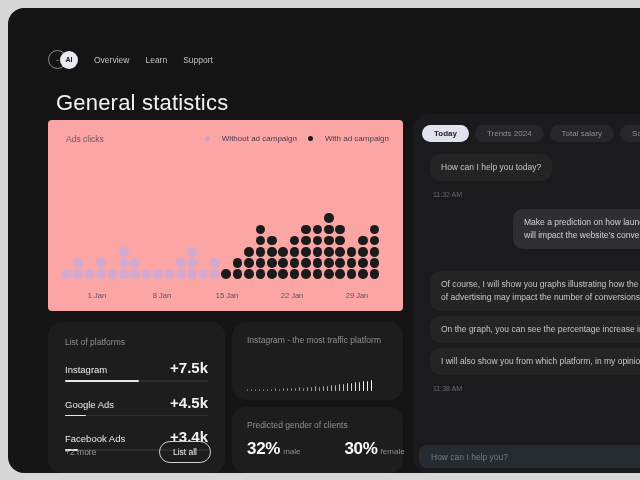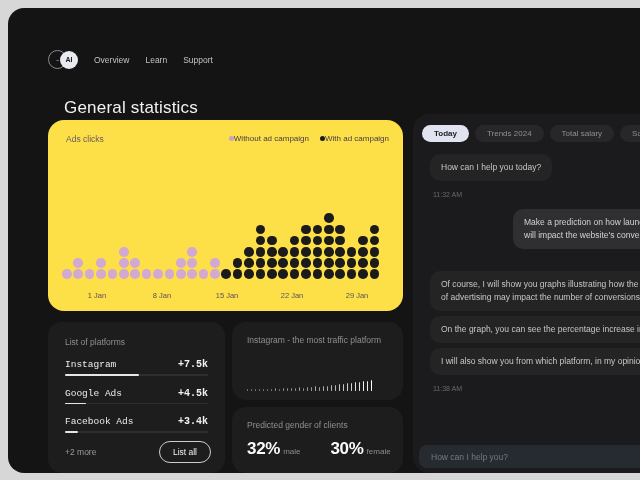--- a/index.html
+++ b/index.html
@@ -12,63 +12,63 @@
   .canvas{position:absolute;left:8px;top:8px;width:792px;height:465px;background:#141414;border-radius:16px;}
 
   
   .topbar{position:absolute;left:40px;top:42px;display:flex;align-items:center;gap:16px;}
   .logo{display:flex;align-items:center;cursor:pointer;}
   .logo-ring{width:17px;height:17px;border-radius:50%;border:1px solid #8a8a8a;display:flex;align-items:center;justify-content:center;color:#cfcfcf;font-size:8px;}
   .logo-disc{width:18px;height:18px;border-radius:50%;background:#e9e9f2;color:#17171c;font-size:7px;font-weight:700;display:flex;align-items:center;justify-content:center;margin-left:-7px;z-index:2;}
   .nav{display:flex;gap:16px;}
   .nav a{color:#c3c3c3;font-size:8.5px;text-decoration:none;}
 
-  .page-title{position:absolute;left:40px;top:74px;margin:16px;color:#f2f2f2;font-size:17px;font-weight:400;letter-spacing:.2px;}
+  .page-title{position:absolute;left:40px;top:74px;margin:8px;color:#f2f2f2;font-size:22px;font-weight:400;letter-spacing:.2px;}
 
   
-  .ads-card{position:absolute;left:40px;top:112px;width:355px;height:191px;border-radius:16px;background:#fde047;}
+  .ads-card{position:absolute;left:40px;top:112px;width:355px;height:191px;border-radius:4px;background:#fca5a5;}
   .ads-title{position:absolute;left:18px;top:14px;font-size:8.5px;color:#6b5769;}
   .legend{position:absolute;right:14px;top:14px;display:flex;gap:11px;align-items:center;}
-  .legend-item{display:flex;align-items:center;gap:0;font-size:8px;color:#46394a;cursor:pointer;}
+  .legend-item{display:flex;align-items:center;gap:12px;font-size:8px;color:#46394a;cursor:pointer;}
   .legend-dot{width:5px;height:5px;border-radius:50%;}
   .ads-value{position:absolute;left:16px;top:32px;color:#161616;}
   .ads-value .num{font-size:33px;font-weight:600;letter-spacing:-1px;}
   .ads-value .unit{font-size:15px;font-weight:600;margin-left:2px;}
   .dot-chart{position:absolute;left:14px;bottom:32px;height:68px;display:flex;align-items:flex-end;gap:1.8px;}
   .dot-col{display:flex;flex-direction:column;gap:1.6px;}
   .dot{width:9.6px;height:9.6px;border-radius:50%;}
   .x-labels{position:absolute;left:14px;bottom:8px;width:322px;height:12px;}
   .x-labels span{position:absolute;transform:translateX(-50%);font-size:7.5px;color:#5d4f5b;white-space:nowrap;}
 
   
   .card{position:absolute;background:#1d1d1e;border-radius:14px;}
   .card-title{font-size:8.5px;color:#909090;}
 
   .platforms-card{left:40px;top:314px;width:177px;height:151px;padding:0;}
   .platforms-inner{position:absolute;inset:0;padding:15px 17px;box-sizing:border-box;}
   .p-rows{margin-top:12px;}
-  .p-row{margin-bottom:12px;cursor:pointer;font-family:Liberation Mono, monospace;}
+  .p-row{margin-bottom:12px;cursor:pointer;}
   .p-line{display:flex;justify-content:space-between;align-items:baseline;}
   .p-name{font-size:9.5px;color:#ececec;}
-  .p-val{font-size:10px;font-weight:700;color:#f2f2f2;margin-left:36px;}
+  .p-val{font-size:15px;font-weight:700;color:#f2f2f2;margin-left:36px;}
   .p-bar{margin-top:4px;height:1.5px;background:rgba(255,255,255,.08);border-radius:1px;position:relative;}
   .p-bar i{position:absolute;left:0;top:0;bottom:0;background:#e6e6e6;border-radius:1px;}
   .p-footer{position:absolute;left:17px;right:14px;bottom:10px;display:flex;justify-content:space-between;align-items:center;}
   .more{font-size:8.5px;color:#9a9a9a;cursor:pointer;}
   .view-all{background:transparent;border:1px solid #cfcfcf;border-radius:999px;color:#f0f0f0;font-size:8.5px;padding:5px 13px;cursor:pointer;font-family:inherit;}
 
   .insta-card{left:224px;top:314px;width:171px;height:78px;}
   .insta-inner{position:absolute;inset:0;padding:13px 15px;box-sizing:border-box;}
   .insta-value{margin-top:7px;font-size:20px;font-weight:700;color:#fafafa;letter-spacing:-.3px;}
   .sparkline{position:absolute;left:15px;right:12px;bottom:9px;height:12px;display:flex;align-items:flex-end;gap:2.6px;}
   .tick{width:1.4px;background:#ffffff;border-radius:1px;}
 
   .gender-card{left:224px;top:399px;width:171px;height:66px;}
   .gender-inner{position:absolute;inset:0;padding:13px 15px;box-sizing:border-box;}
-  .g-stats{margin-top:9px;display:flex;gap:30px;align-items:baseline;}
+  .g-stats{margin-top:9px;display:flex;gap:44px;align-items:baseline;}
   .g-item{display:flex;align-items:baseline;gap:3px;}
   .g-val{font-size:17px;font-weight:700;color:#fafafa;letter-spacing:-.3px;}
   .g-label{font-size:8px;color:#8e8e8e;}
 
   
   .chat-panel{position:absolute;left:405px;top:106px;width:380px;height:359px;background:#1b1b1d;border-radius:16px 0 0 16px;}
   .tabs{position:absolute;left:9px;top:11px;display:flex;gap:6px;}
   .tab{border-radius:999px;padding:4px 12px;font-size:8px;white-space:nowrap;cursor:pointer;background:#27272a;color:#8e8e93;border:none;font-family:inherit;}
   .tab.active{background:#e2e3f0;color:#1b1b20;font-weight:700;}
   .messages{position:absolute;left:17px;right:0;top:40px;display:flex;flex-direction:column;align-items:flex-start;}

